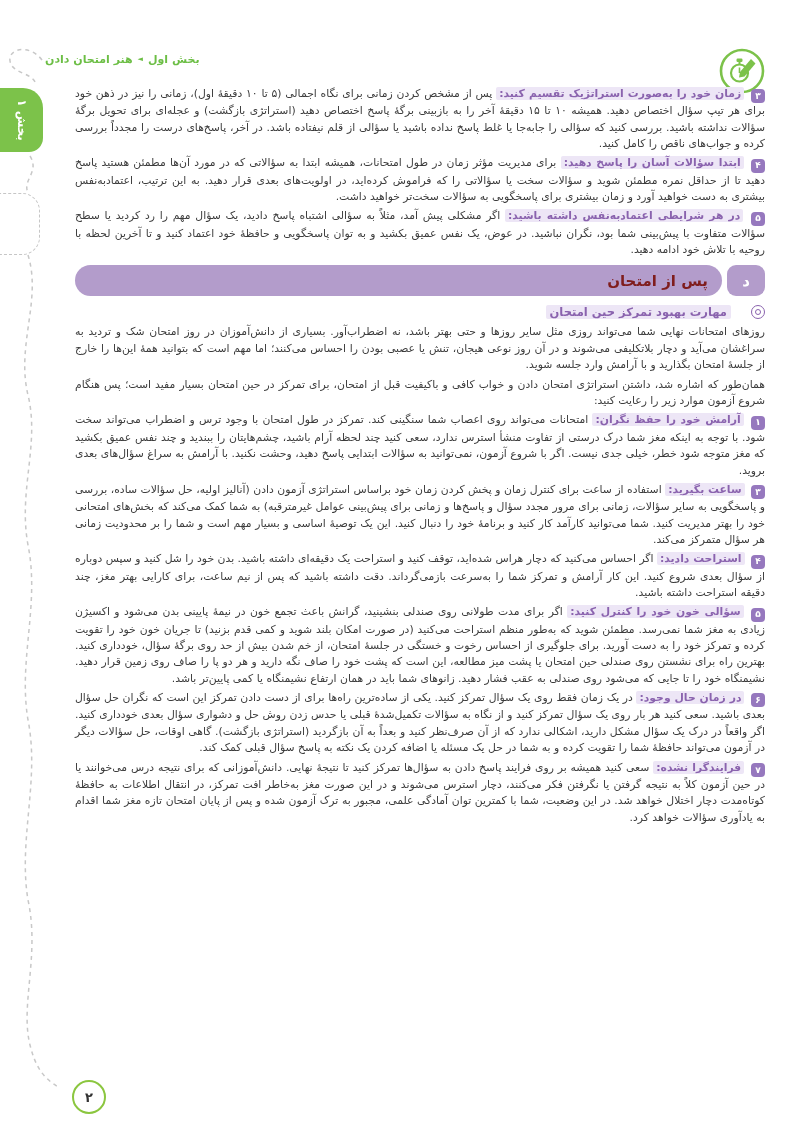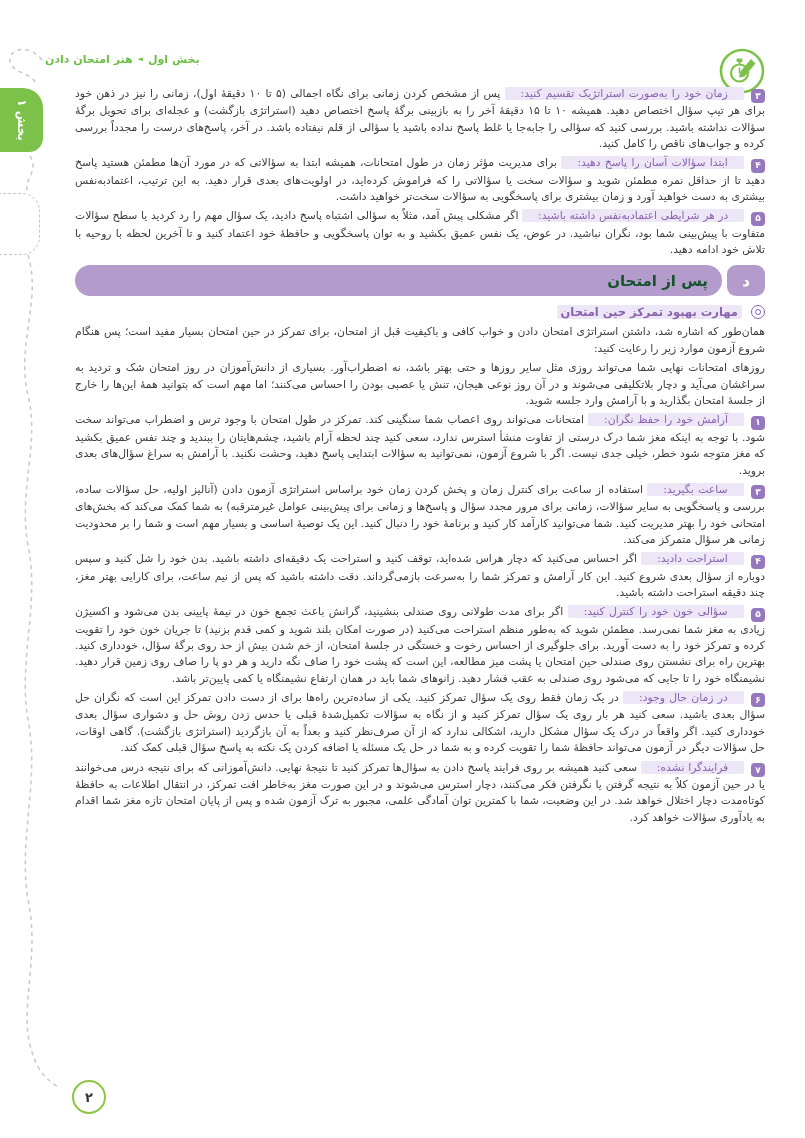--- a/index.html
+++ b/index.html
@@ -39,39 +39,39 @@
     font-size:10.8px; line-height:16.4px; color:#3c3c3c;
     text-align:justify; margin:0 0 3px 0;
   }
   .badge {
     display:inline-flex; width:14px; height:14px; border-radius:4px;
     background:#9678be; color:#fff; font-size:9px; font-weight:bold;
     align-items:center; justify-content:center; vertical-align:-2px;
     margin-left:3px;
   }
   .kw {
-    font-weight:normal; color:#8a63ae; background:#ede6f6;
-    border-radius:2px; padding:0 16px;
+    font-weight:bold; color:#8a63ae; background:#ede6f6;
+    border-radius:2px; padding:0 3px;
   }
 
   .section-head { display:flex; gap:5px; align-items:stretch; margin:7px 0 9px 0; }
   .letter-badge {
     background:#b39ccb; color:#fff; border-radius:9px; width:38px; height:31px;
     display:flex; align-items:center; justify-content:center;
     font-weight:bold; font-size:15px;
   }
   .pill {
-    flex:1; background:#b39ccb; color:#14532d; border-radius:16px; height:31px;
+    flex:1; background:#b39ccb; color:#7f1d1d; border-radius:16px; height:31px;
     display:flex; align-items:center; padding:0 14px;
     font-weight:bold; font-size:15px;
   }
 
   .subhead {
     font-size:11.5px; font-weight:bold; color:#8a63ae;
-    margin:3px 0 5px 0; display:flex; align-items:center; gap:9px;
+    margin:3px 0 5px 0; display:flex; align-items:center; gap:20px;
   }
   .subhead .txt { background:#ede6f6; padding:0 4px; border-radius:2px; }
   .bullseye {
     width:12px; height:12px; border:1.6px solid #8a63ae; border-radius:50%;
     display:inline-flex; align-items:center; justify-content:center; flex:0 0 auto;
   }
   .bullseye::after { content:""; width:4px; height:4px; border:1.4px solid #8a63ae; border-radius:50%; }
 
   .page-num {
     position:absolute; left:72px; bottom:24px; width:30px; height:30px;
@@ -139,22 +139,22 @@
         <span>پس از امتحان</span>
       </div>
     </div>
 
 
     <div class="subhead">
       <span class="bullseye"></span>
       <span class="txt">مهارت بهبود تمرکز حین امتحان</span>
     </div>
 
+    <p class="para">روزهای امتحانات نهایی شما می‌تواند روزی مثل سایر روزها و حتی بهتر باشد، نه اضطراب‌آور. بسیاری از دانش‌آموزان در روز امتحان شک و تردید به سراغشان می‌آید و دچار بلاتکلیفی می‌شوند و در آن روز نوعی هیجان، تنش یا عصبی بودن را احساس می‌کنند؛ اما مهم است که بتوانید همهٔ این‌ها را خارج از جلسهٔ امتحان بگذارید و با آرامش وارد جلسه شوید.</p>
     <p class="para">همان‌طور که اشاره شد، داشتن استراتژی امتحان دادن و خواب کافی و باکیفیت قبل از امتحان، برای تمرکز در حین امتحان بسیار مفید است؛ پس هنگام شروع آزمون موارد زیر را رعایت کنید:</p>
-    <p class="para">روزهای امتحانات نهایی شما می‌تواند روزی مثل سایر روزها و حتی بهتر باشد، نه اضطراب‌آور. بسیاری از دانش‌آموزان در روز امتحان شک و تردید به سراغشان می‌آید و دچار بلاتکلیفی می‌شوند و در آن روز نوعی هیجان، تنش یا عصبی بودن را احساس می‌کنند؛ اما مهم است که بتوانید همهٔ این‌ها را خارج از جلسهٔ امتحان بگذارید و با آرامش وارد جلسه شوید.</p>
 
     <p class="item">
       <span class="badge">۱</span>
       <span class="kw">آرامش خود را حفظ نگران:</span>
       <span>امتحانات می‌تواند روی اعصاب شما سنگینی کند. تمرکز در طول امتحان با وجود ترس و اضطراب می‌تواند سخت شود. با توجه به اینکه مغز شما درک درستی از تفاوت منشأ استرس ندارد، سعی کنید چند لحظه آرام باشید، چشم‌هایتان را ببندید و چند نفس عمیق بکشید که مغز متوجه شود خطر، خیلی جدی نیست. اگر با شروع آزمون، نمی‌توانید به سؤالات ابتدایی پاسخ دهید، وحشت نکنید. با آرامش به سراغ سؤال‌های بعدی بروید.</span>
     </p>
     <p class="item">
       <span class="badge">۳</span>
       <span class="kw">ساعت بگیرید:</span>
       <span>استفاده از ساعت برای کنترل زمان و پخش کردن زمان خود براساس استراتژی آزمون دادن (آنالیز اولیه، حل سؤالات ساده، بررسی و پاسخگویی به سایر سؤالات، زمانی برای مرور مجدد سؤال و پاسخ‌ها و زمانی برای پیش‌بینی عوامل غیرمترقبه) به شما کمک می‌کند که بخش‌های امتحانی خود را بهتر مدیریت کنید. شما می‌توانید کارآمد کار کنید و برنامهٔ خود را دنبال کنید. این یک توصیهٔ اساسی و بسیار مهم است و شما را بر محدودیت زمانی هر سؤال متمرکز می‌کند.</span>

